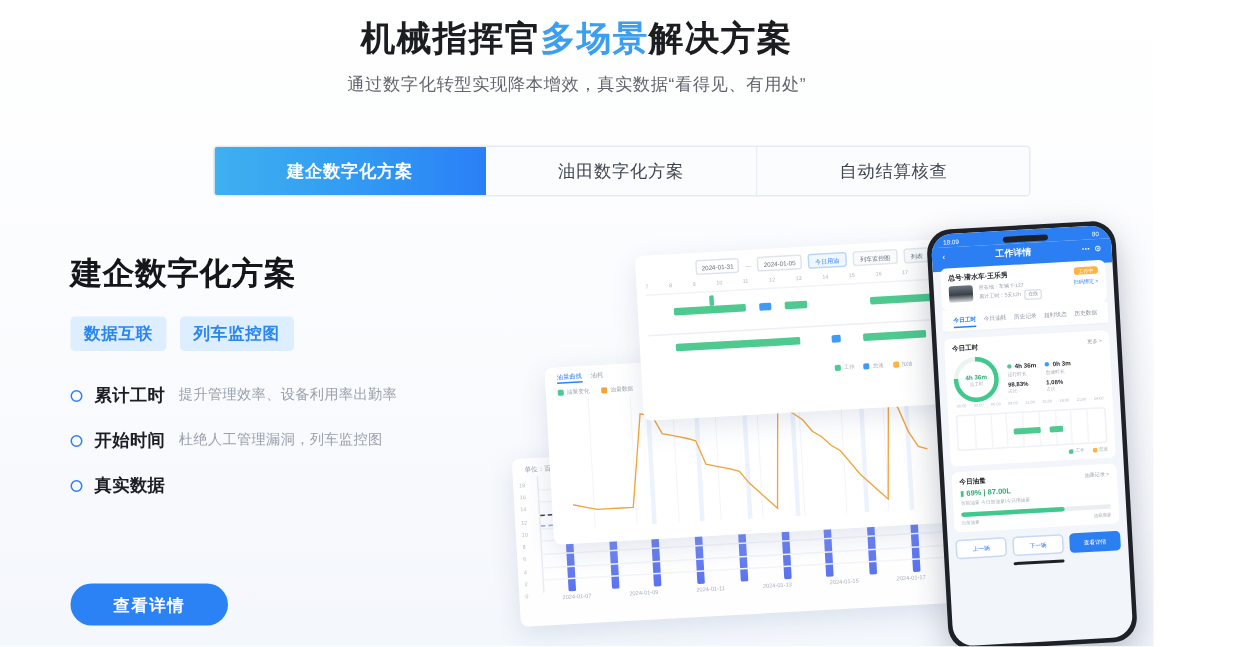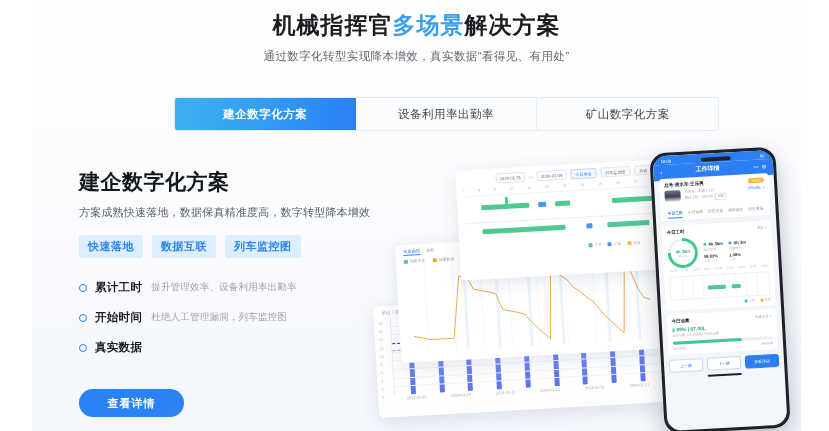--- a/index.html
+++ b/index.html
@@ -6,21 +6,20 @@
   html, body {
     width: 829px; height: 431px;
     font-family: "Liberation Sans", "DejaVu Sans", sans-serif;
     background: #ffffff;
     overflow: hidden;
   }
   .page {
     position: relative; width: 769px; height: 431px;
     background: linear-gradient(180deg, #ffffff 0%, #fbfcfe 45%, #f4f7fc 100%);
     overflow: hidden;
-    margin-left: 32px;
   }
 
   
   .hero { padding-top: 10px; text-align: center; }
   .hero-title {
     font-size: 23px; font-weight: bold; color: #1b1d21; letter-spacing: 1px;
     line-height: 30px;
   }
   .hero-title .accent { color: #3c9ef0; }
   .hero-sub {
@@ -241,30 +240,28 @@
 
   <div class="hero">
     <div class="hero-title">
       <span>机械指挥官</span><span class="accent">多场景</span><span>解决方案</span>
     </div>
     <div class="hero-sub">通过数字化转型实现降本增效，真实数据“看得见、有用处”</div>
   </div>
 
   <div class="tabs">
     <div class="tab active">建企数字化方案</div>
-    <div class="tab">设备利用率出勤率</div>
-    <div class="tab">矿山数字化方案</div>
+    <div class="tab">油田数字化方案</div>
+    <div class="tab">自动结算核查</div>
   </div>
 
   <div class="left">
     <div class="sec-title">建企数字化方案</div>
-    <div class="sec-sub">方案成熟快速落地，数据保真精准度高，数字转型降本增效</div>
 
     <div class="tags">
-      <span class="tag">快速落地</span>
       <span class="tag">数据互联</span>
       <span class="tag">列车监控图</span>
     </div>
 
     <div class="features">
       <div class="feature">
         <span class="ring"></span>
         <span class="f-name">累计工时</span>
         <span class="f-desc">提升管理效率、设备利用率出勤率</span>
       </div>

